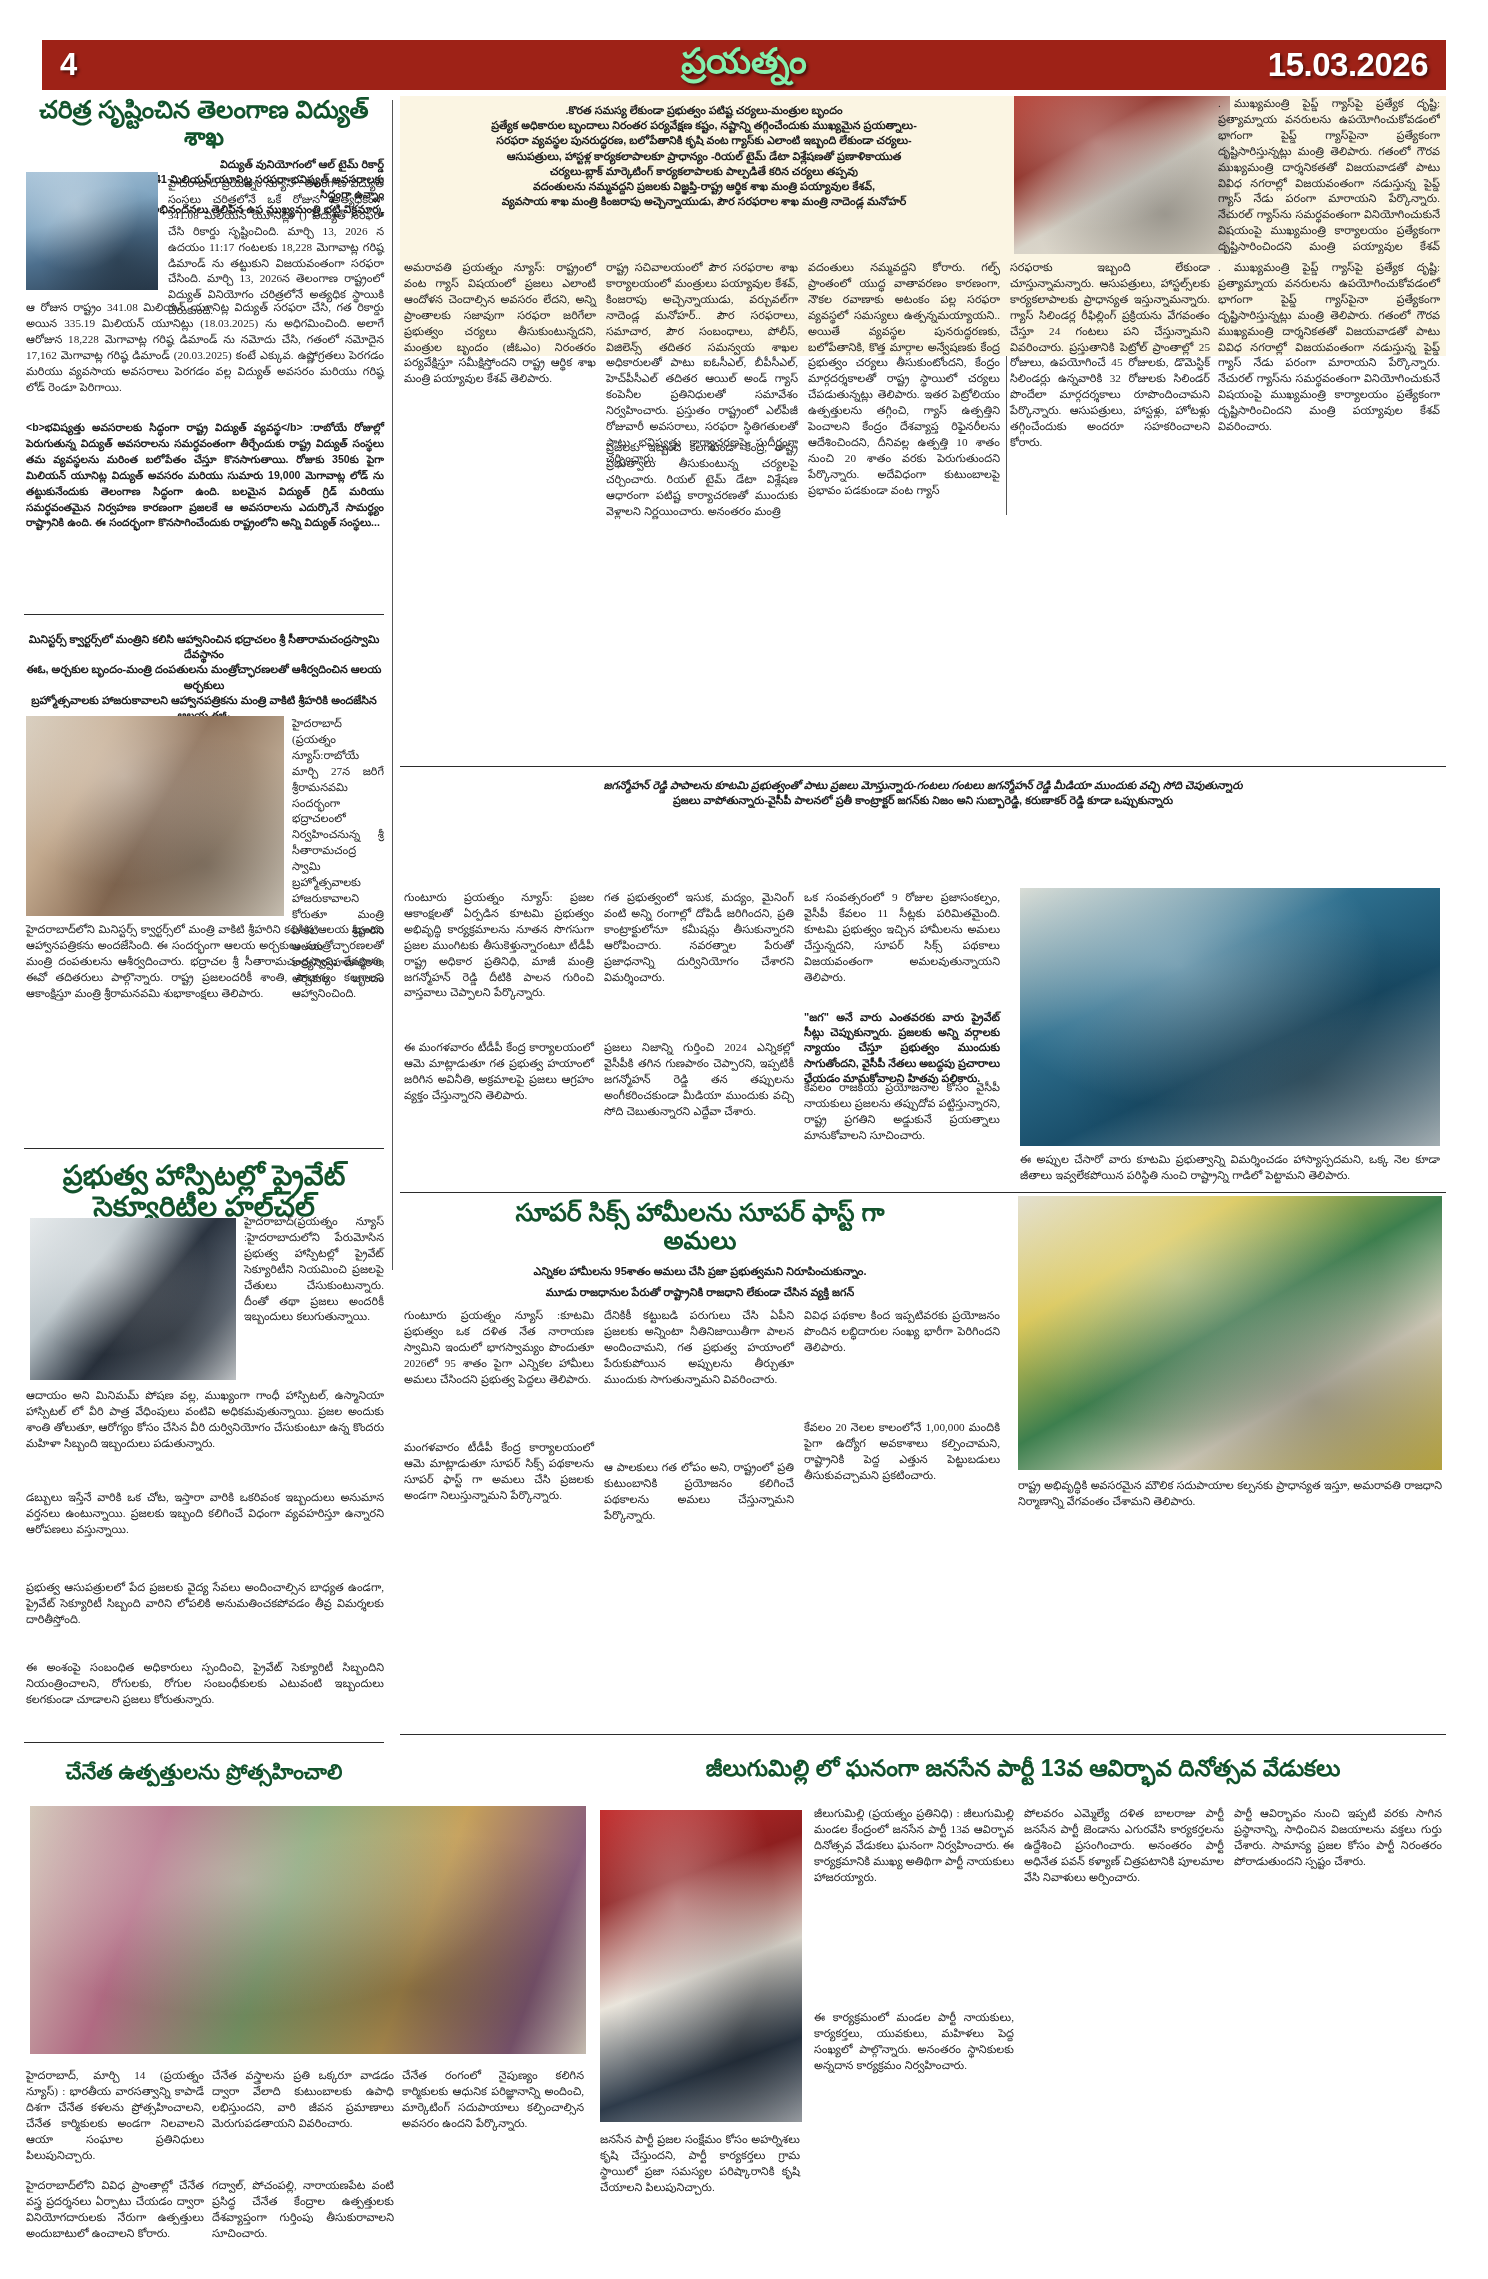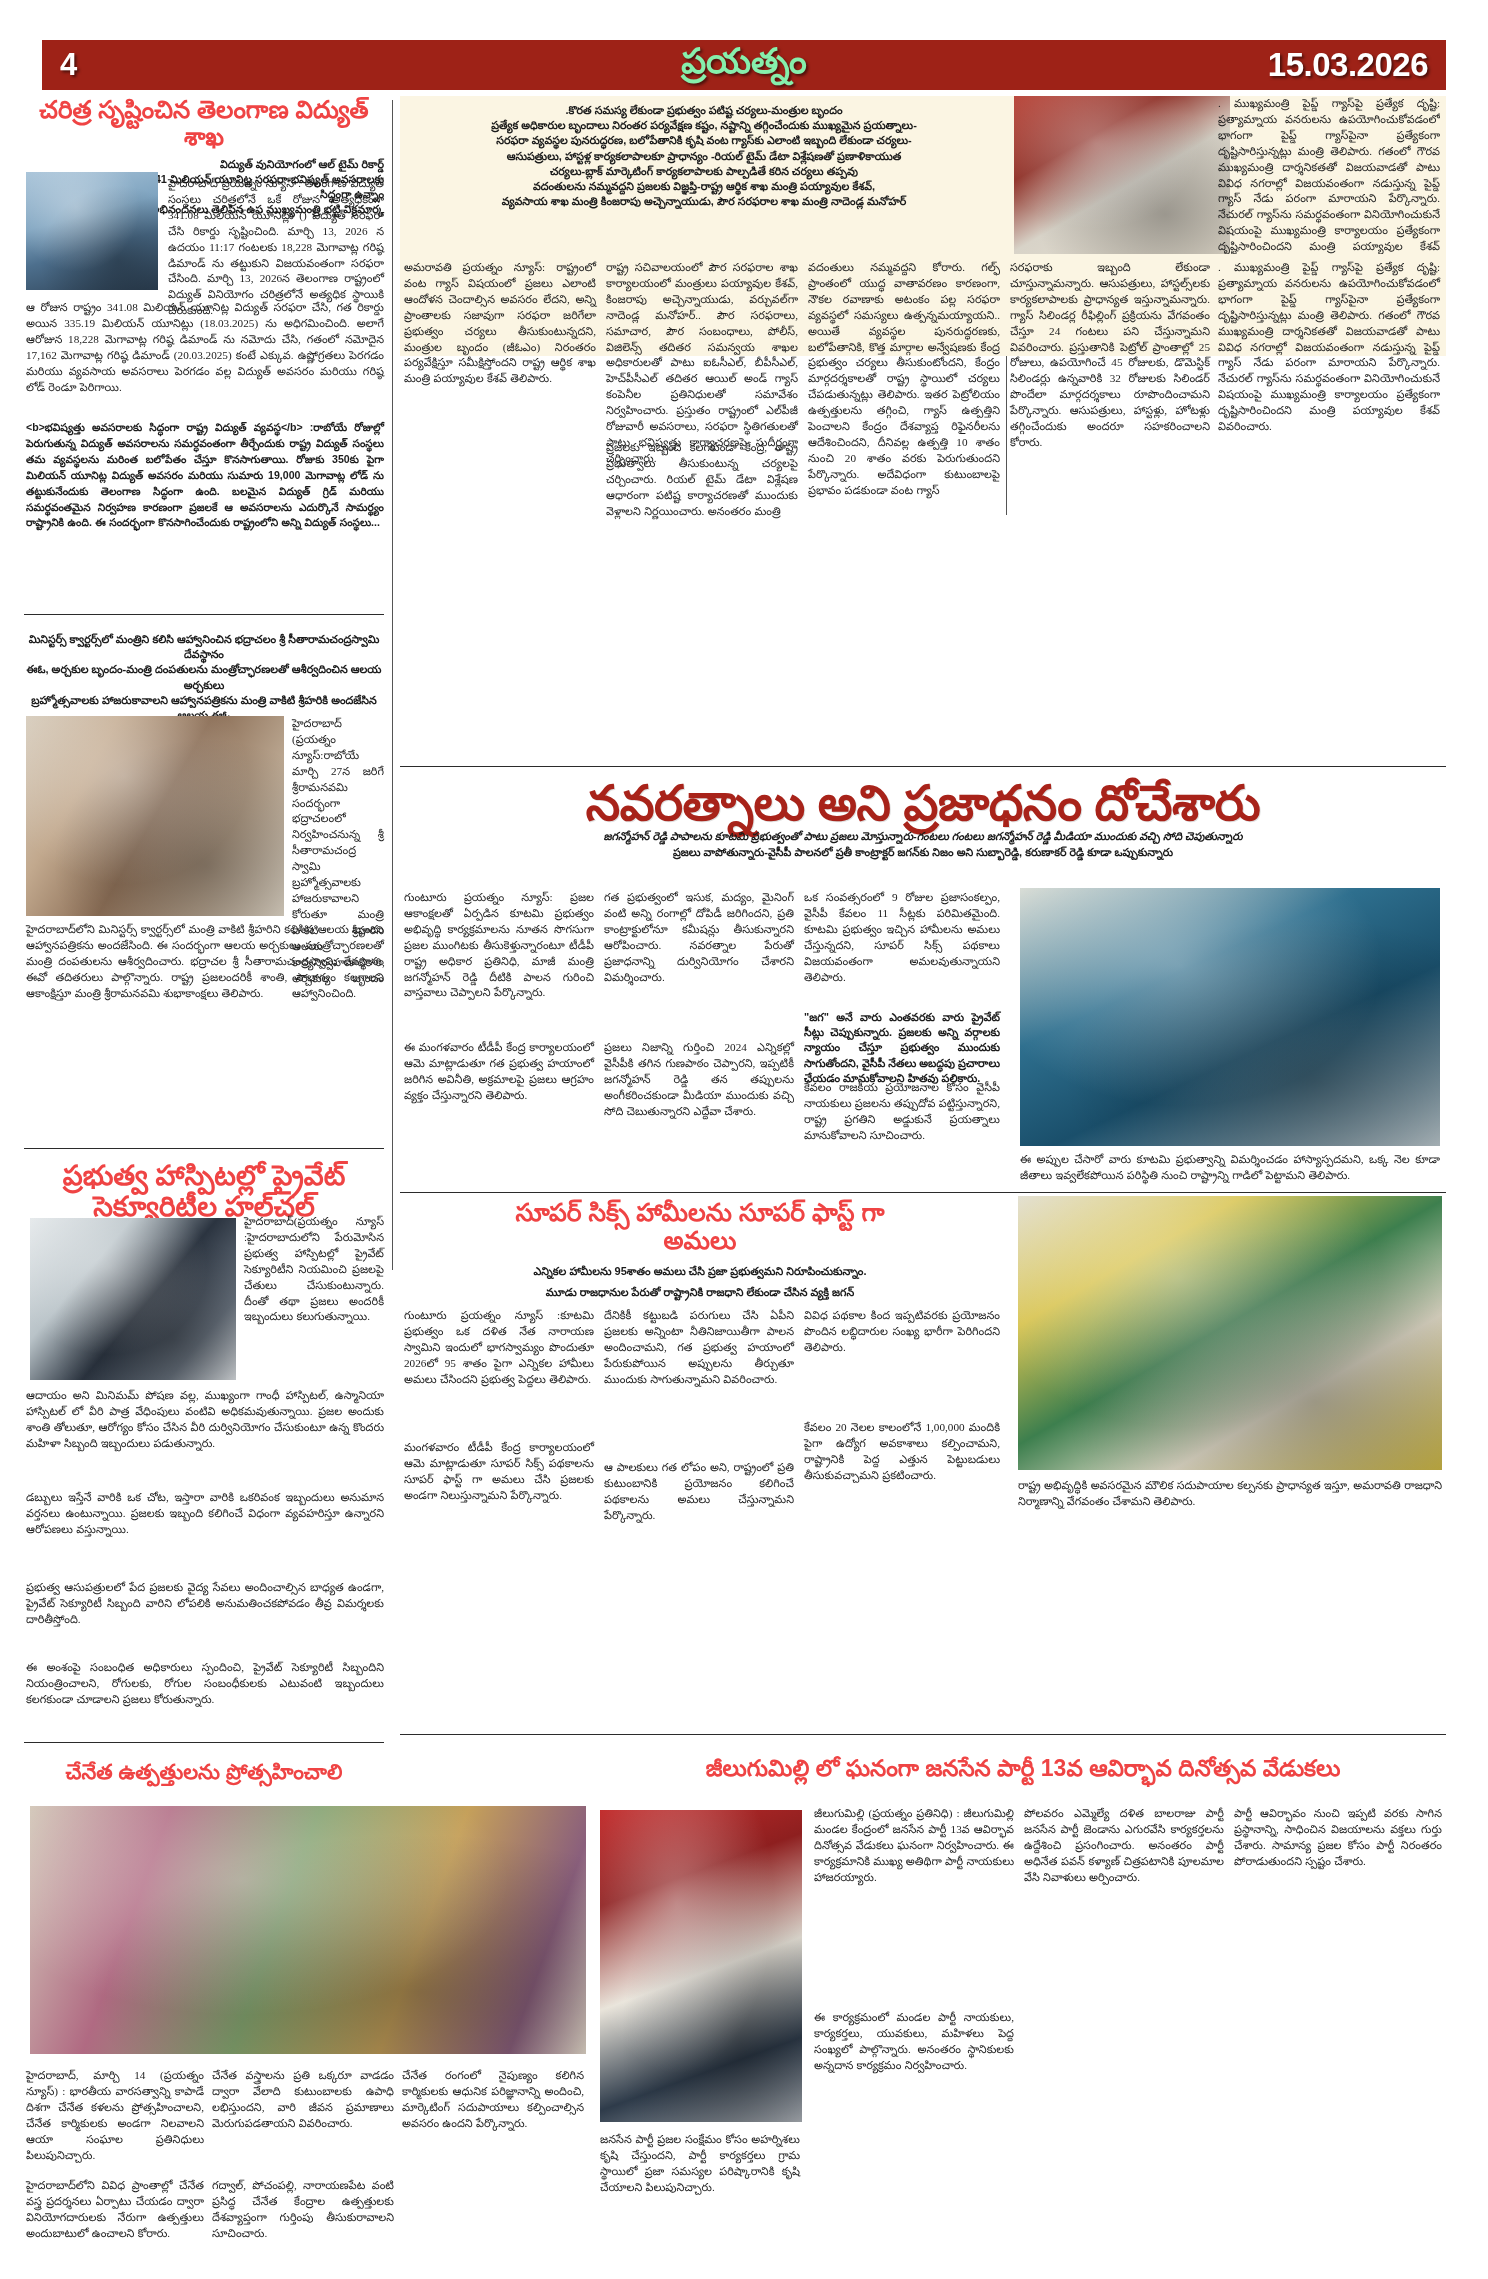--- a/index.html
+++ b/index.html
@@ -58,21 +58,21 @@
     text-shadow: 2px 2px 3px rgba(0,0,0,.55);
     letter-spacing: -.5px;
   }
 
   
   .hl {
     font-family: "Liberation Sans", sans-serif;
     font-weight: bold;
     text-align: center;
     line-height: 1.12;
-    color: #ef4444;
+    color: #14532d;
   }
   .sub {
     font-family: "Liberation Sans", sans-serif;
     font-weight: bold;
     text-align: center;
     line-height: 1.38;
     font-size: 11px;
     color: #1a1a1a;
   }
   .body-col {
@@ -200,21 +200,20 @@
 <div class="body-col" style="position:absolute; left:606px; top:260px; width:192px;">రాష్ట్ర సచివాలయంలో పౌర సరఫరాల శాఖ కార్యాలయంలో మంత్రులు పయ్యావుల కేశవ్, కింజరాపు అచ్చెన్నాయుడు, వర్చువల్‌గా నాదెండ్ల మనోహర్.. పౌర సరఫరాలు, సమాచార, పౌర సంబంధాలు, పోలీస్, విజిలెన్స్ తదితర సమన్వయ శాఖల అధికారులతో పాటు ఐఓసీఎల్, బీపీసీఎల్, హెచ్‌పీసీఎల్ తదితర ఆయిల్ అండ్ గ్యాస్ కంపెనీల ప్రతినిధులతో సమావేశం నిర్వహించారు. ప్రస్తుతం రాష్ట్రంలో ఎల్‌పీజీ రోజువారీ అవసరాలు, సరఫరా స్థితిగతులతో పాటు భవిష్యత్తు కార్యాచరణపై సుదీర్ఘంగా చర్చించారు.</div>
 <div class="body-col" style="position:absolute; left:606px; top:440px; width:192px;">ప్రజలకు ఇబ్బంది కలగకుండా కేంద్ర, రాష్ట్ర ప్రభుత్వాలు తీసుకుంటున్న చర్యలపై చర్చించారు. రియల్ టైమ్ డేటా విశ్లేషణ ఆధారంగా పటిష్ట కార్యాచరణతో ముందుకు వెళ్లాలని నిర్ణయించారు. అనంతరం మంత్రి</div>
 <div class="body-col" style="position:absolute; left:808px; top:260px; width:192px;">వదంతులు నమ్మవద్దని కోరారు. గల్ఫ్ ప్రాంతంలో యుద్ధ వాతావరణం కారణంగా, నౌకల రవాణాకు అటంకం పల్ల సరఫరా వ్యవస్థలో సమస్యలు ఉత్పన్నమయ్యాయని.. అయితే వ్యవస్థల పునరుద్ధరణకు, బలోపేతానికి, కొత్త మార్గాల అన్వేషణకు కేంద్ర ప్రభుత్వం చర్యలు తీసుకుంటోందని, కేంద్రం మార్గదర్శకాలతో రాష్ట్ర స్థాయిలో చర్యలు చేపడుతున్నట్లు తెలిపారు. ఇతర పెట్రోలియం ఉత్పత్తులను తగ్గించి, గ్యాస్ ఉత్పత్తిని పెంచాలని కేంద్రం దేశవ్యాప్త రిఫైనరీలను ఆదేశించిందని, దీనివల్ల ఉత్పత్తి 10 శాతం నుంచి 20 శాతం వరకు పెరుగుతుందని పేర్కొన్నారు. అదేవిధంగా కుటుంబాలపై ప్రభావం పడకుండా వంట గ్యాస్</div>
 <div class="body-col" style="position:absolute; left:1010px; top:260px; width:200px;">సరఫరాకు ఇబ్బంది లేకుండా చూస్తున్నామన్నారు. ఆసుపత్రులు, హాస్టల్స్‌లకు కార్యకలాపాలకు ప్రాధాన్యత ఇస్తున్నామన్నారు. గ్యాస్ సిలిండర్ల రీఫిల్లింగ్ ప్రక్రియను వేగవంతం చేస్తూ 24 గంటలు పని చేస్తున్నామని వివరించారు. ప్రస్తుతానికి పెట్రోల్ ప్రాంతాల్లో 25 రోజులు, ఉపయోగించే 45 రోజులకు, డొమెస్టిక్ సిలిండర్లు ఉన్నవారికి 32 రోజులకు సిలిండర్ పొందేలా మార్గదర్శకాలు రూపొందించామని పేర్కొన్నారు. ఆసుపత్రులు, హాస్టళ్లు, హోటళ్లు తగ్గించేందుకు అందరూ సహకరించాలని కోరారు.</div>
 <div class="body-col" style="position:absolute; left:1218px; top:260px; width:222px;">. ముఖ్యమంత్రి పైప్డ్ గ్యాస్‌పై ప్రత్యేక దృష్టి: ప్రత్యామ్నాయ వనరులను ఉపయోగించుకోవడంలో భాగంగా పైప్డ్ గ్యాస్‌పైనా ప్రత్యేకంగా దృష్టిసారిస్తున్నట్లు మంత్రి తెలిపారు. గతంలో గౌరవ ముఖ్యమంత్రి దార్శనికతతో విజయవాడతో పాటు వివిధ నగరాల్లో విజయవంతంగా నడుస్తున్న పైప్డ్ గ్యాస్ నేడు పరంగా మారాయని పేర్కొన్నారు. నేచురల్ గ్యాస్‌ను సమర్థవంతంగా వినియోగించుకునే విషయంపై ముఖ్యమంత్రి కార్యాలయం ప్రత్యేకంగా దృష్టిసారించిందని మంత్రి పయ్యావుల కేశవ్ వివరించారు.</div>
 <div class="body-col" style="position:absolute; left:1218px; top:96px; width:222px; height:158px; overflow:hidden;">. ముఖ్యమంత్రి పైప్డ్ గ్యాస్‌పై ప్రత్యేక దృష్టి: ప్రత్యామ్నాయ వనరులను ఉపయోగించుకోవడంలో భాగంగా పైప్డ్ గ్యాస్‌పైనా ప్రత్యేకంగా దృష్టిసారిస్తున్నట్లు మంత్రి తెలిపారు. గతంలో గౌరవ ముఖ్యమంత్రి దార్శనికతతో విజయవాడతో పాటు వివిధ నగరాల్లో విజయవంతంగా నడుస్తున్న పైప్డ్ గ్యాస్ నేడు పరంగా మారాయని పేర్కొన్నారు. నేచురల్ గ్యాస్‌ను సమర్థవంతంగా వినియోగించుకునే విషయంపై ముఖ్యమంత్రి కార్యాలయం ప్రత్యేకంగా దృష్టిసారించిందని మంత్రి పయ్యావుల కేశవ్ వివరించారు.</div>
 
 <div class="rule-h" style="left:400px; top:766px; width:1046px;"></div>
 
 <div style="position:absolute; left:400px; top:778px; width:1046px;">
-  <div class="mega-red">నవరత్నాలు అని ప్రజాధనం దోచేశారు</div>
   <div class="sub" style="margin-top:0;font-style:italic;">జగన్మోహన్ రెడ్డి పాపాలను కూటమి ప్రభుత్వంతో పాటు ప్రజలు మోస్తున్నారు-గంటలు గంటలు జగన్మోహన్ రెడ్డి మీడియా ముందుకు వచ్చి సోది చెపుతున్నారు</div>
   <div class="sub">ప్రజలు వాపోతున్నారు-వైసీపీ పాలనలో ప్రతీ కాంట్రాక్టర్ జగన్‌కు నిజం అని సుబ్బారెడ్డి, కరుణాకర్ రెడ్డి కూడా ఒప్పుకున్నారు</div>
 </div>
 
 <div class="body-col" style="position:absolute; left:404px; top:890px; width:190px;">గుంటూరు ప్రయత్నం న్యూస్: ప్రజల ఆకాంక్షలతో ఏర్పడిన కూటమి ప్రభుత్వం అభివృద్ధి కార్యక్రమాలను నూతన సొగసుగా ప్రజల ముంగిటకు తీసుకెళ్తున్నారంటూ టీడీపీ రాష్ట్ర అధికార ప్రతినిధి, మాజీ మంత్రి జగన్మోహన్ రెడ్డి దీటికి పాలన గురించి వాస్తవాలు చెప్పాలని పేర్కొన్నారు.</div>
 <div class="body-col" style="position:absolute; left:404px; top:1040px; width:190px;">ఈ మంగళవారం టీడీపీ కేంద్ర కార్యాలయంలో ఆమె మాట్లాడుతూ గత ప్రభుత్వ హయాంలో జరిగిన అవినీతి, అక్రమాలపై ప్రజలు ఆగ్రహం వ్యక్తం చేస్తున్నారని తెలిపారు.</div>
 <div class="body-col" style="position:absolute; left:604px; top:890px; width:190px;">గత ప్రభుత్వంలో ఇసుక, మద్యం, మైనింగ్ వంటి అన్ని రంగాల్లో దోపిడీ జరిగిందని, ప్రతి కాంట్రాక్టులోనూ కమీషన్లు తీసుకున్నారని ఆరోపించారు. నవరత్నాల పేరుతో ప్రజాధనాన్ని దుర్వినియోగం చేశారని విమర్శించారు.</div>
 <div class="body-col" style="position:absolute; left:604px; top:1040px; width:190px;">ప్రజలు నిజాన్ని గుర్తించి 2024 ఎన్నికల్లో వైసీపీకి తగిన గుణపాఠం చెప్పారని, ఇప్పటికీ జగన్మోహన్ రెడ్డి తన తప్పులను అంగీకరించకుండా మీడియా ముందుకు వచ్చి సోది చెబుతున్నారని ఎద్దేవా చేశారు.</div>
 <div class="body-col" style="position:absolute; left:804px; top:890px; width:196px;">ఒక సంవత్సరంలో 9 రోజుల ప్రజాసంకల్పం, వైసీపీ కేవలం 11 సీట్లకు పరిమితమైంది. కూటమి ప్రభుత్వం ఇచ్చిన హామీలను అమలు చేస్తున్నదని, సూపర్ సిక్స్ పథకాలు విజయవంతంగా అమలవుతున్నాయని తెలిపారు.</div>
 

